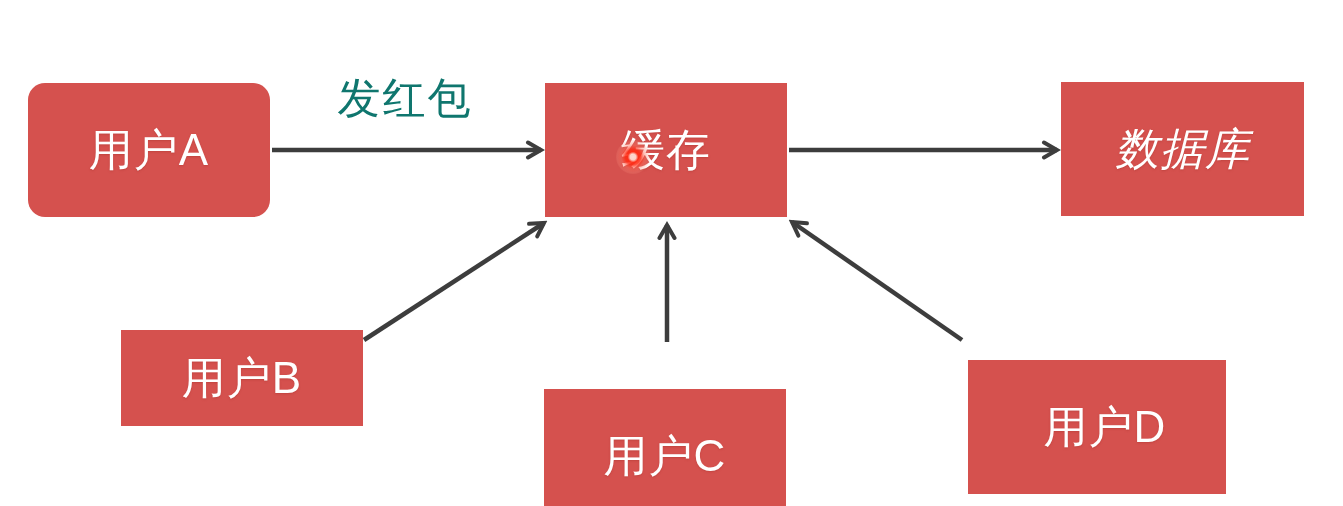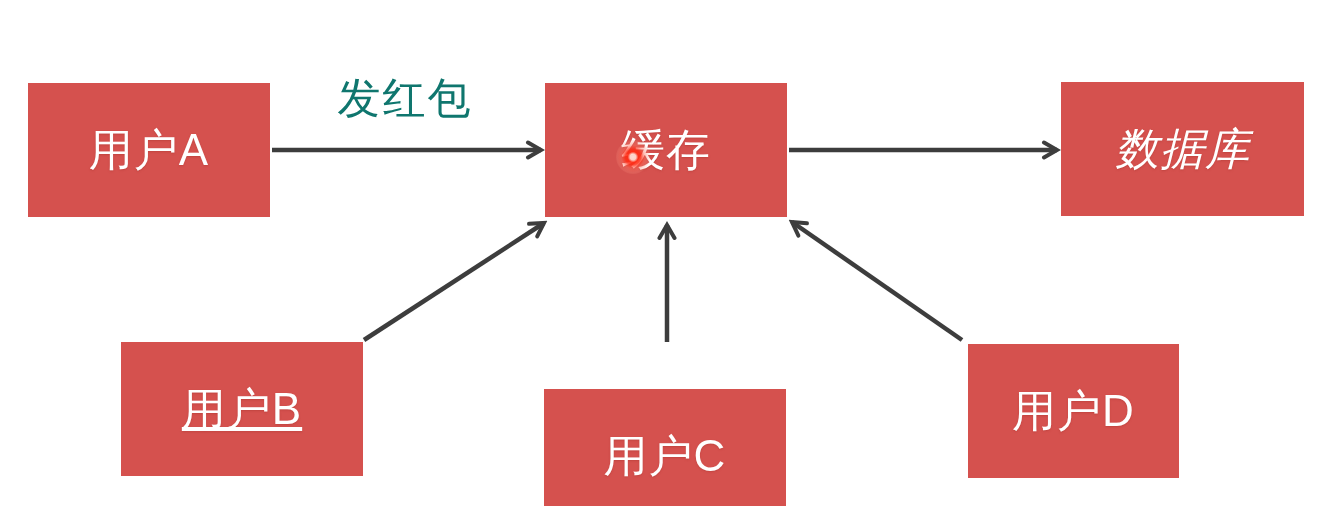--- a/index.html
+++ b/index.html
@@ -29,26 +29,26 @@
     color: #ffffff;
     display: flex;
     align-items: center;
     justify-content: center;
     font-size: 44px;
     font-weight: 400;
     letter-spacing: 1px;
     text-shadow: 0 1px 2px rgba(180, 60, 55, 0.6);
     user-select: none;
   }
-  .node-userA    { left: 28px;   top: 83px;  width: 242px; height: 134px; }
+  .node-userA    { left: 28px;   top: 83px;  width: 242px; height: 134px; border-radius: 17px; }
   .node-cache    { left: 545px;  top: 83px;  width: 242px; height: 134px; }
   .node-database { left: 1061px; top: 82px;  width: 243px; height: 134px; font-style: italic; }
-  .node-userB    { left: 121px;  top: 342px; width: 242px; height: 134px; text-decoration: underline; }
+  .node-userB    { left: 121px;  top: 330px; width: 242px; height: 96px; }
   .node-userC    { left: 544px;  top: 342px; width: 242px; height: 134px; margin-top: 47px; }
-  .node-userD    { left: 968px;  top: 344px; width: 211px; height: 134px; }
+  .node-userD    { left: 968px;  top: 360px; width: 242px; height: 134px; padding-left: 16px; }
 
   .edge-label {
     position: absolute;
     width: 220px;
     text-align: center;
     font-size: 43px;
     color: #0f766e;
     letter-spacing: 2px;
     user-select: none;
   }

